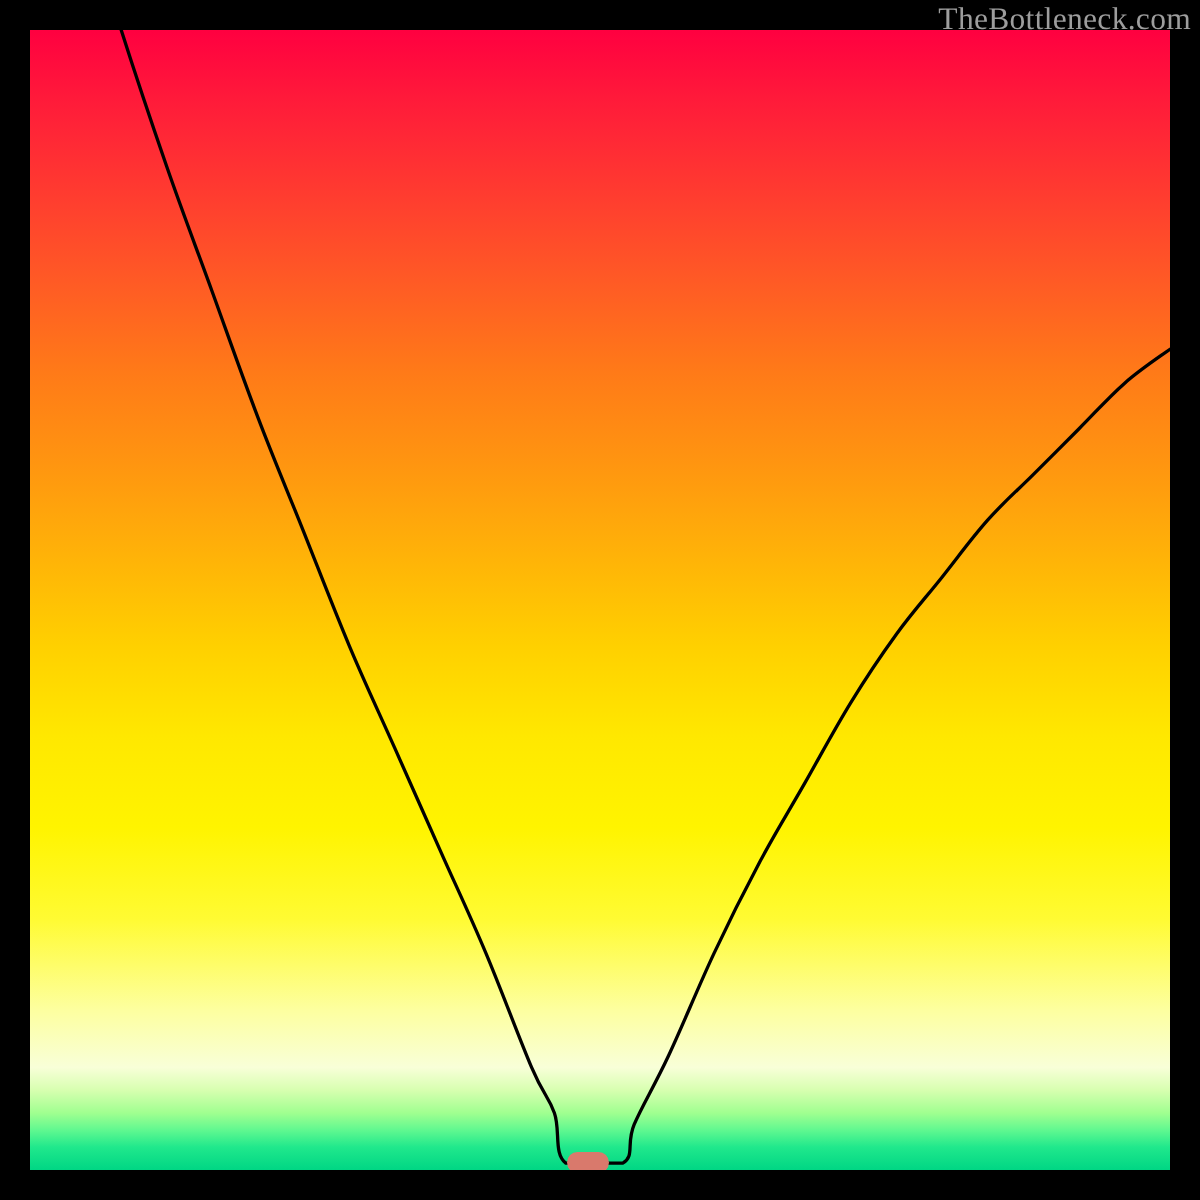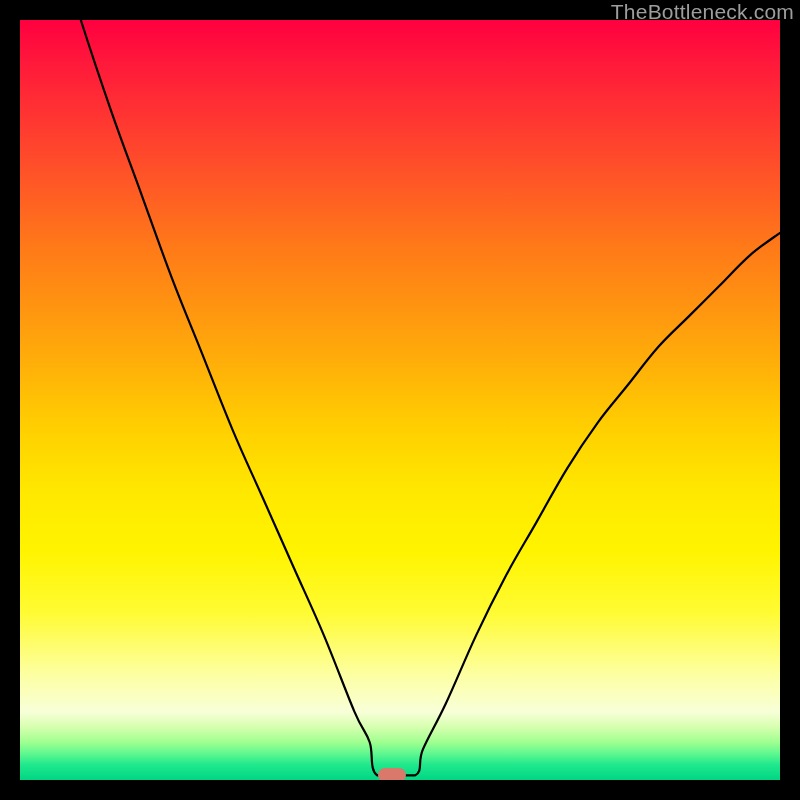--- a/index.html
+++ b/index.html
@@ -58,21 +58,21 @@
     position: absolute;
     width: 28px;
     height: 14px;
     border-radius: 7px;
     background: #d9796c;
     transform: translate(-50%, -50%);
   }
   .watermark {
     position: absolute;
     color: #9d9d9d;
-    font-family: Liberation Sans, sans-serif;
+    font-family: Liberation Serif, serif;
     font-size: 21px;
     letter-spacing: 0.2px;
   }
 </style>
 </head>
 <body>
 
 <div class="frame">
 
   <div class="watermark" style="top:0; right:6px;">TheBottleneck.com</div>

